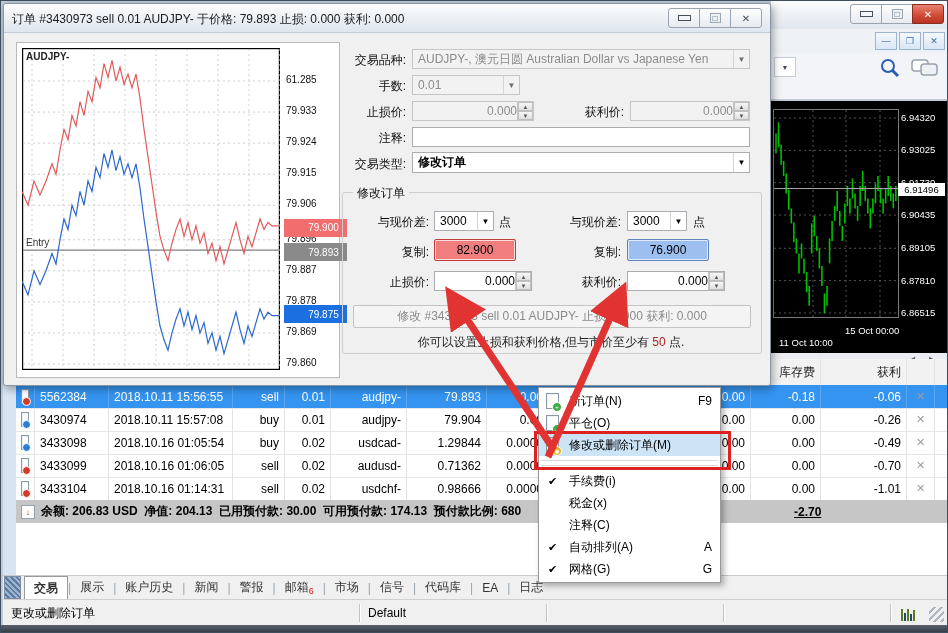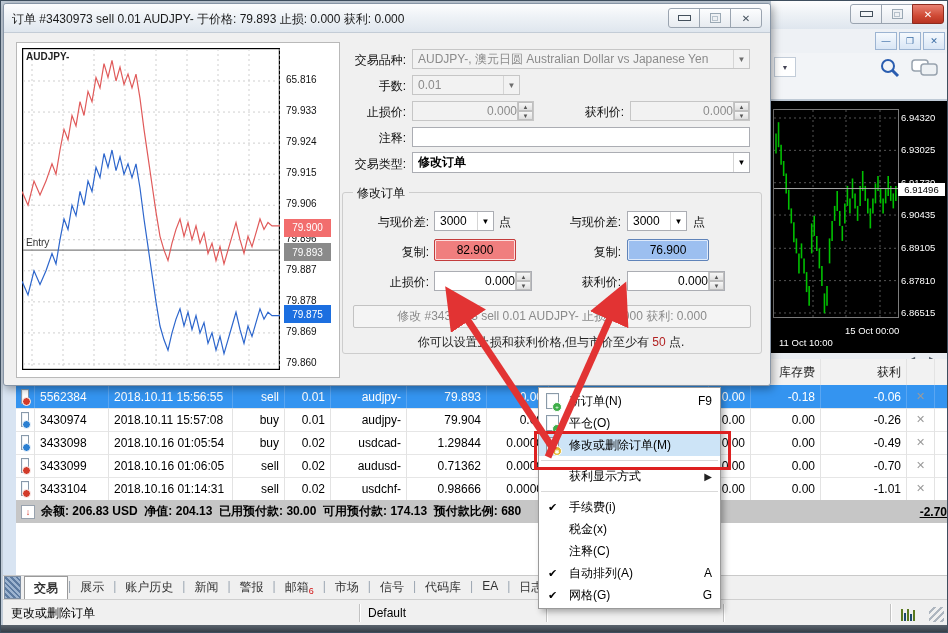--- a/index.html
+++ b/index.html
@@ -44,21 +44,21 @@
   .copybtn.blue{background:#9cbff0;border:1px solid #5f83b9;box-shadow:inset 0 0 0 1px #dfeafa;}
   #modify-btn{left:10px;top:112px;width:396px;height:21px;border:1px solid #c3c3c3;border-radius:2px;
               background:#f4f4f4;color:#8a8a8a;display:flex;align-items:center;justify-content:center;white-space:nowrap;overflow:hidden;}
   #hint{left:0;top:141px;width:416px;text-align:center;color:#222;}
   #hint .pts{color:#b22222;}
   
   #dlg-chart{left:12px;top:38px;width:322px;height:334px;background:#fff;border:1px solid #b9b9b9;}
   #dlg-plot{left:5px;top:5px;width:258px;height:322px;}
   .axlabel{position:absolute;left:269px;width:50px;font-size:10px;color:#111;}
   .pbadge{position:absolute;left:267px;width:47px;height:18px;color:#fff;font-size:10px;
-          display:flex;align-items:center;justify-content:center;}
+          display:flex;align-items:center;justify-content:center;padding-left:16px;}
   .entrytxt{position:absolute;font-size:10px;color:#333;}
   
   #mw-title{left:770px;top:0;width:178px;height:28px;}
   #mw-btns{right:5px;top:3px;}
   #mw-strip1{left:770px;top:28px;width:178px;height:24px;background:#eef1f5;border-bottom:1px solid #dfe3e8;}
   #mw-strip2{left:770px;top:52px;width:178px;height:46px;background:#f2f4f7;}
   .chartbtn{width:20px;height:16px;border:1px solid #9cb4d2;background:linear-gradient(#f5f9fd,#d9e6f5);
             color:#3c6ea5;font-size:9px;display:flex;align-items:center;justify-content:center;margin-left:2px;}
   
   #dark-chart{left:770px;top:100px;width:176px;height:252px;background:#000;}
@@ -79,21 +79,21 @@
   .tc.r{justify-content:flex-end;}
   .tc.c{justify-content:center;}
   .docicon{width:11px;height:13px;background:#fff;border:1px solid #8899aa;position:relative;
            box-shadow:inset 1px 1px 0 #eef2f6;}
   .docicon i{position:absolute;right:-3px;bottom:-3px;width:7px;height:7px;border-radius:50%;border:1px solid #fff;}
   .docicon i.sell{background:#d23b2a;}
   .docicon i.buy{background:#2a7fd2;}
   #sumrow{position:absolute;left:0;width:100%;height:23px;background:#c6c6c6;display:flex;align-items:center;font-weight:bold;}
   .closex{color:#9b9b9b;font-weight:bold;font-size:11px;}
   
-  #tabbar{left:2px;top:574px;width:944px;height:24px;background:#f0f0f0;border-top:1px solid #c9c9c9;display:flex;align-items:flex-start;}
+  #tabbar{left:2px;top:574px;width:944px;height:24px;background:#f0f0f0;border-top:1px solid #c9c9c9;display:flex;align-items:center;}
   #paneltag{width:15px;height:21px;margin:0 3px 1px 1px;border:1px solid #7d8da1;
     background:repeating-linear-gradient(45deg,#9db4d0 0 2px,#5d7ba1 2px 4px);}
   .tab{padding:3px 9px 4px;color:#333;white-space:nowrap;}
   .tab.active{background:#fff;border:1px solid #9a9a9a;border-bottom:1px solid #fff;font-weight:bold;margin-bottom:-1px;}
   .tabsep{color:#9aa5b1;padding:3px 0 4px;}
   .mailnum{color:#d01010;font-size:9px;vertical-align:sub;}
   #statusbar{left:2px;top:598px;width:944px;height:26px;background:#f0f0f0;border-top:1px solid #cfcfcf;display:flex;align-items:center;}
   .scell{height:18px;display:flex;align-items:center;padding:0 8px;border-right:1px solid #c2c2c2;box-shadow:1px 0 0 #fff;white-space:nowrap;overflow:hidden;}
   #grip{position:absolute;right:3px;bottom:4px;width:15px;height:15px;
         background:repeating-linear-gradient(135deg,transparent 0 3px,#aeb6bf 3px 5px);}
@@ -357,21 +357,21 @@
         <div class="tc r" style="width: 42px;">0.00</div>
         <div class="tc r" style="width: 70px;">0.00</div>
         <div class="tc r" style="width: 86px;">-1.01</div>
         <div class="tc c" style="width: 28px;">
           <span class="closex">✕</span>
         </div>
       </div>
       <div id="sumrow" style="top: 141px;">
         <div style="width: 12px; height: 12px; border: 1px solid rgb(152, 162, 174); background: rgb(255, 255, 255); color: rgb(208, 32, 16); font-size: 9px; display: flex; align-items: center; justify-content: center; margin: 0px 6px 0px 5px;">↓</div>
         <div style="white-space: pre;">余额: 206.83 USD  净值: 204.13  已用预付款: 30.00  可用预付款: 174.13  预付款比例: 680</div>
-        <div style="position: absolute; left: 850px; width: 81px; text-align: right; text-decoration: underline;">-2.70</div>
+        <div style="position: absolute; left: 778px; width: 81px; text-align: left; text-decoration: underline;">-2.70</div>
       </div>
     </div>
 
   <div class="abs" id="tabbar">
     <div id="paneltag"></div>
   <span class="tab active">交易</span>
       <span class="tabsep">|</span>
       <span class="tab">展示</span>
       <span class="tabsep">|</span>
       <span class="tab">账户历史</span>
@@ -446,21 +446,21 @@
           <line x1="1" y1="222.80499999997448" x2="257" y2="222.80499999997448" stroke="#cfcfcf" stroke-dasharray="2,3"></line>
           <line x1="1" y1="253.86399999997568" x2="257" y2="253.86399999997568" stroke="#cfcfcf" stroke-dasharray="2,3"></line>
           <line x1="1" y1="284.92299999997687" x2="257" y2="284.92299999997687" stroke="#cfcfcf" stroke-dasharray="2,3"></line>
           <line x1="1" y1="315.98199999997803" x2="257" y2="315.98199999997803" stroke="#cfcfcf" stroke-dasharray="2,3"></line>
           <line x1="1" y1="202.09899999997373" x2="257" y2="202.09899999997373" stroke="#808080" stroke-width="1.2"></line>
           <polyline points="0,143.4 6,157.2 12,133.1 18,146.9 24,133.1 30,115.8 34,126.2 38,102.0 42,81.3 46,91.7 50,67.5 54,77.9 58,53.7 62,67.5 66,43.4 70,53.7 74,29.5 78,39.9 82,15.7 86,29.5 90,12.3 94,33.0 98,19.2 102,36.5 106,26.1 110,39.9 114,26.1 118,50.3 122,81.3 126,108.9 130,136.5 134,164.1 138,188.3 142,202.1 146,212.5 150,195.2 154,181.4 158,171.0 162,188.3 166,174.5 170,191.7 174,177.9 178,195.2 182,184.8 186,205.5 190,195.2 194,212.5 198,198.6 202,215.9 206,202.1 210,188.3 214,174.5 218,191.7 222,205.5 226,188.3 230,198.6 234,184.8 238,171.0 242,181.4 246,174.5 250,177.9 258,177.9" fill="none" stroke="#e05a5a" stroke-width="1.2"></polyline>
           <polyline points="0,233.2 6,247.0 12,222.8 18,236.6 24,222.8 30,205.5 34,215.9 38,191.7 42,171.0 46,181.4 50,157.2 54,167.6 58,143.4 62,157.2 66,133.1 70,143.4 74,119.3 78,129.6 82,105.5 86,119.3 90,102.0 94,122.7 98,108.9 102,126.2 106,115.8 110,129.6 114,115.8 118,140.0 122,171.0 126,198.6 130,226.3 134,253.9 138,278.0 142,291.8 146,302.2 150,284.9 154,271.1 158,260.8 162,278.0 166,264.2 170,281.5 174,267.7 178,284.9 182,274.6 186,295.3 190,284.9 194,302.2 198,288.4 202,305.6 206,291.8 210,278.0 214,264.2 218,281.5 222,295.3 226,278.0 230,288.4 234,274.6 238,260.8 242,271.1 246,264.2 250,267.7 258,267.7" fill="none" stroke="#2d66cc" stroke-width="1.2"></polyline>
         </svg>
       <span class="abs" style="left:9px;top:8px;font-size:10px;font-weight:bold;color:#222;">AUDJPY-</span>
       <div id="dlg-scale">
-          <div class="axlabel" style="top: 31px;">65.816</div>
+          <div class="axlabel" style="top: 31px;">61.285</div>
           <div class="axlabel" style="top: 62.059px;">79.933</div>
           <div class="axlabel" style="top: 93.118px;">79.924</div>
           <div class="axlabel" style="top: 124.177px;">79.915</div>
           <div class="axlabel" style="top: 155.236px;">79.906</div>
           <div class="axlabel" style="top: 189.746px;">79.896</div>
           <div class="axlabel" style="top: 220.805px;">79.887</div>
           <div class="axlabel" style="top: 251.864px;">79.878</div>
           <div class="axlabel" style="top: 282.923px;">79.869</div>
           <div class="axlabel" style="top: 313.982px;">79.860</div>
           <div class="pbadge" style="top: 175.942px; background: rgb(242, 109, 109);">79.900</div>
@@ -566,24 +566,20 @@
         </div>
         <span>平仓(O)</span>
       </div>
       <div class="mitem hl">
         <div class="micon">
           <i style="background: rgb(224, 184, 48);">✱</i>
         </div>
         <span>修改或删除订单(M)</span>
       </div>
       <div class="msep"></div>
-      <div class="mitem">
-        <span>获利显示方式</span>
-        <span class="subarrow">▶</span>
-      </div>
       <div class="msep"></div>
       <div class="mitem">
         <span class="mcheck">✔</span>
         <span>手续费(i)</span>
       </div>
       <div class="mitem">
         <span>税金(x)</span>
       </div>
       <div class="mitem">
         <span>注释(C)</span>

